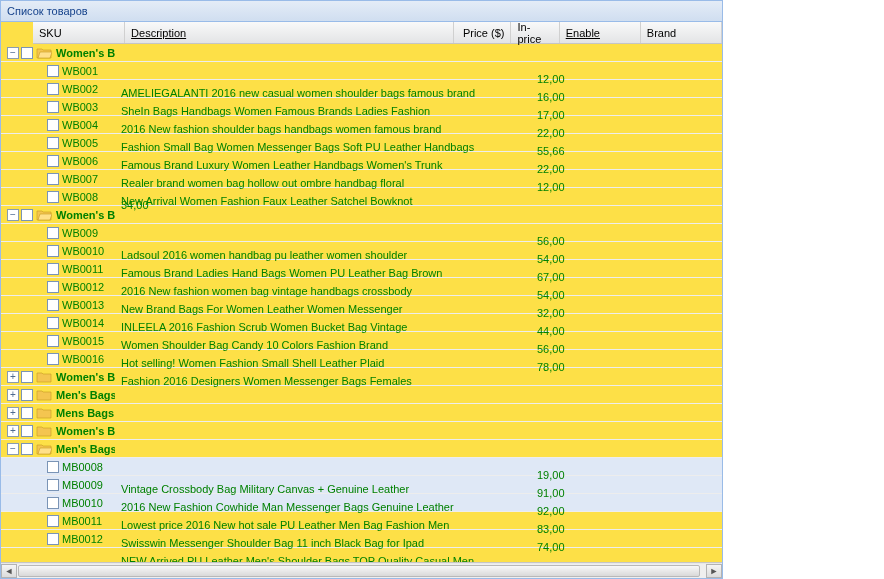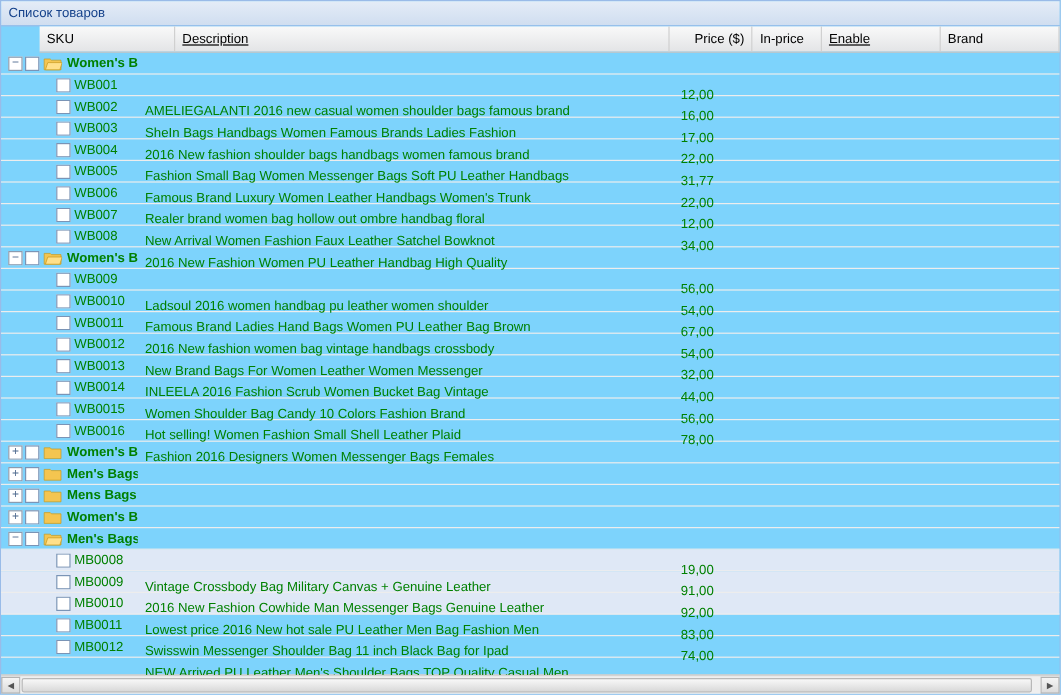--- a/index.html
+++ b/index.html
@@ -1,33 +1,33 @@
 <!DOCTYPE html>
 <html><head>
 <meta charset="utf-8">
 <style>
 * { box-sizing: border-box; margin: 0; padding: 0; }
 body { font-family: Tahoma, Verdana, sans-serif; font-size: 11px; background: #fff; }
-.panel { width: 884px; height: 579px; border: 1px solid #99bbe8; background: #7dd3fc; display: flex; flex-direction: column; }
+.panel { width: 723px; height: 579px; border: 1px solid #99bbe8; background: #fde047; display: flex; flex-direction: column; }
 .panel-header { background: linear-gradient(#e4ecf7, #d0def0); border-bottom: 1px solid #99bbe8; padding: 4px 6px; color: #15428b; font-weight: normal; }
 .grid-head { display: flex; background: linear-gradient(#f9f9f9, #e3e4e6); border-bottom: 1px solid #c5c5c5; height: 22px; align-items: center; color: #000; margin-left: 32px; }
 .grid-head .col { padding: 0 6px; border-right: 1px solid #d0d0d0; height: 100%; display: flex; align-items: center; }
 .col-sku { width: 114px; }
 .col-desc { width: 416px; text-decoration: underline; }
 .col-price { width: 70px; text-align: right; justify-content: flex-end; }
 .col-inprice { width: 58px; }
 .col-enable { width: 100px; text-decoration: underline; }
 .col-brand { width: 100px; }
 .grid-body { flex: 1; overflow: auto; }
 .row { display: flex; align-items: center; height: 18px; border-bottom: 1px solid #ededed; }
 .row.sel { background: #dfe8f6; }
 .row .cell { padding: 0 6px; overflow: hidden; white-space: nowrap; }
 .row .c-tree { width: 114px; display: flex; align-items: center; }
 .row .c-desc { width: 416px; }
-.row .c-price { width: 70px; text-align: right; margin-top: 16px; }
+.row .c-price { width: 70px; text-align: left; margin-top: 16px; }
 .indent { display: inline-block; height: 1px; }
 .toggle { width: 12px; height: 12px; border: 1px solid #8a9cb0; background: #fff; color: #4e6a8f; font-size: 10px; line-height: 9px; text-align: center; margin-right: 2px; cursor: pointer; flex-shrink: 0; }
 .chk { width: 12px; height: 12px; border: 1px solid #7a94b6; background: #fff; margin-right: 3px; flex-shrink: 0; cursor: pointer; }
 .folder { width: 16px; height: 13px; margin-right: 4px; flex-shrink: 0; display: inline-flex; }
 .cat-label { color: #008000; font-weight: bold; }
 .sku-text { color: #008000; }
 .desc-text { color: #008000; margin-top: 44px; }
 .price-text { color: #008000; }
 .hscroll { height: 16px; background: #e8e8e8; border-top: 1px solid #c5c5c5; display: flex; align-items: center; }
 .hscroll .btn { width: 16px; height: 14px; background: linear-gradient(#f5f5f5,#dcdcdc); border: 1px solid #b3b3b3; display: flex; align-items: center; justify-content: center; font-size: 9px; color: #555; cursor: pointer; }
@@ -101,21 +101,21 @@
         <div class="cell c-desc desc-text">Fashion Small Bag Women Messenger Bags Soft PU Leather Handbags</div>
         <div class="cell c-price price-text">22,00</div>
       </div>
       <div class="row">
         <div class="cell c-tree">
           <span class="indent" style="width: 40px;"></span>
           <span class="chk"></span>
           <span class="sku-text">WB005</span>
         </div>
         <div class="cell c-desc desc-text">Famous Brand Luxury Women Leather Handbags Women's Trunk</div>
-        <div class="cell c-price price-text">31,77</div>
+        <div class="cell c-price price-text">55,66</div>
       </div>
       <div class="row">
         <div class="cell c-tree">
           <span class="indent" style="width: 40px;"></span>
           <span class="chk"></span>
           <span class="sku-text">WB006</span>
         </div>
         <div class="cell c-desc desc-text">Realer brand women bag hollow out ombre handbag floral</div>
         <div class="cell c-price price-text">22,00</div>
       </div>
@@ -127,21 +127,20 @@
         </div>
         <div class="cell c-desc desc-text">New Arrival Women Fashion Faux Leather Satchel Bowknot</div>
         <div class="cell c-price price-text">12,00</div>
       </div>
       <div class="row">
         <div class="cell c-tree">
           <span class="indent" style="width: 40px;"></span>
           <span class="chk"></span>
           <span class="sku-text">WB008</span>
         </div>
-        <div class="cell c-desc desc-text">2016 New Fashion Women PU Leather Handbag High Quality</div>
         <div class="cell c-price price-text">34,00</div>
       </div>
       <div class="row">
         <div class="cell c-tree">
           <span class="indent" style="width: 6px;"></span>
           <span class="toggle">−</span>
           <span class="chk"></span>
           <span class="folder">
             <svg width="16" height="13" viewBox="0 0 16 13">
               <path d="M1 3 L6 3 L7 4 L15 4 L15 12 L1 12 Z" fill="#f4c550" stroke="#c79a1e" stroke-width="0.6"></path>

